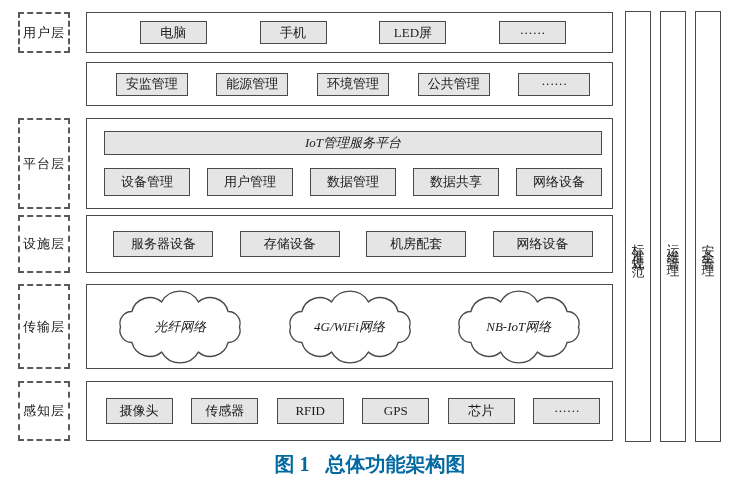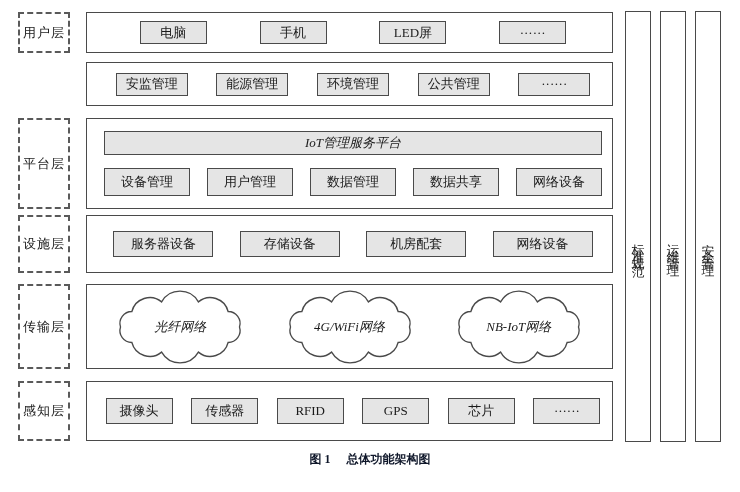--- a/index.html
+++ b/index.html
@@ -43,21 +43,21 @@
     border:1.5px solid #4a4a4a;background:#fff;
     display:flex;align-items:center;justify-content:center;padding-top:40px;
   }
   .pillar span{
     writing-mode:vertical-rl;text-orientation:upright;
     font-size:13px;letter-spacing:7px;line-height:1;
   }
   .p-1{left:625px;} .p-2{left:660px;} .p-3{left:695px;}
   .caption{
     position:absolute;left:0;top:451px;width:740px;text-align:center;
-    font-weight:bold;font-size:12px;color:#0f172a;
+    font-weight:bold;font-size:20px;color:#0369a1;
   }
   .caption .cap-label{margin-right:16px;}
 </style>
 </head>
 <body>
 
 <div class="diagram">
 
   <div class="layer-label ll-1">用户层</div>
   <div class="layer-label ll-3">平台层</div>

